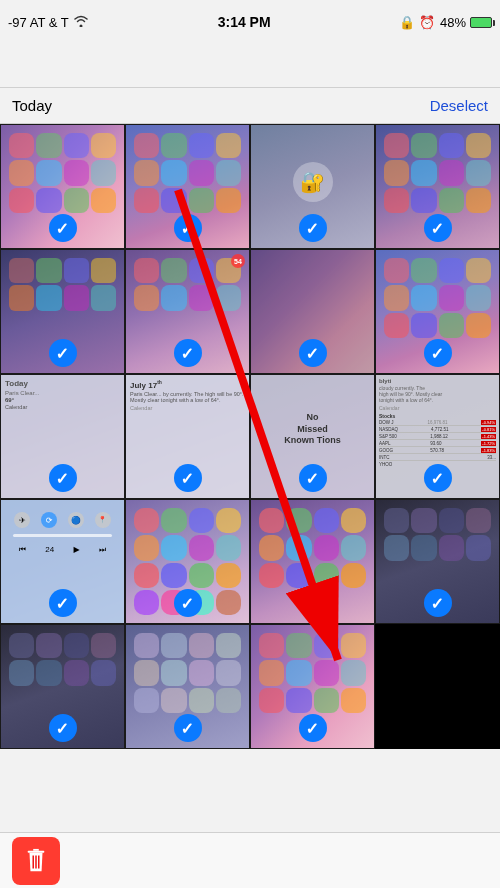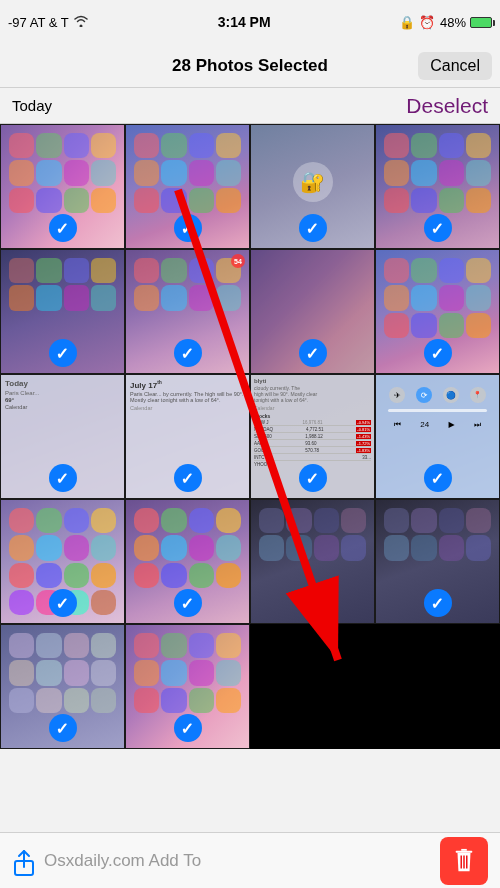--- a/index.html
+++ b/index.html
@@ -78,22 +78,22 @@
       height: 36px;
       background: #f2f2f2;
       display: flex;
       align-items: center;
       justify-content: space-between;
       padding: 0 12px;
       border-bottom: 1px solid #d0d0d0;
     }
     #section-title { font-size: 15px; color: #000; font-weight: 400; }
     #deselect-button {
-      font-size: 21px;
-      color: #701a75;
+      font-size: 15px;
+      color: #1d4ed8;
       background: none;
       border: none;
       cursor: pointer;
     }
 
     
     #photo-grid {
       width: 500px;
       display: grid;
       grid-template-columns: repeat(4, 125px);
@@ -275,22 +275,20 @@
   <div class="status-center">3:14 PM</div>
   <div class="status-right">
     <span>🔒</span>
     <span>⏰</span>
     <span>48%</span>
     <div class="battery-icon"></div>
   </div>
 </div>
 
 <div id="header">
-  <span id="header-title">28 Photos Selected</span>
-  <button id="cancel-button">Cancel</button>
 </div>
 
 <div id="section-header">
   <span id="section-title">Today</span>
   <button id="deselect-button">Deselect</button>
 </div>
 
 <div id="photo-grid">
 
   <div class="photo-cell">
@@ -443,20 +441,29 @@
         <div style="padding:4px;font-size:6px;color:#333;">
           <div style="font-size:8px;font-weight:700;margin-bottom:1px;">July 17<sup style="font-size:5px;">th</sup></div>
           <div style="font-size:5.5px;color:#555;margin-bottom:1px;">Paris Clear... by currently. The high will be 90°. Mostly clear tonight with a low of 64°.</div>
           <div style="font-size:5.5px;color:#888;margin-top:2px;">Calendar</div>
         </div>
       </div>
     </div>
     <div class="check-circle"></div>
   </div>
 
+  <div class="photo-cell">
+
+    <div class="photo-bg bg-notifications">
+      <div style="position:absolute;top:0;left:0;right:0;bottom:0;background:rgba(200,200,215,0.7);">
+        <div class="notif-text">No<br>Missed<br>Known Tions</div>
+      </div>
+    </div>
+    <div class="check-circle"></div>
+  </div>
 
 
   <div class="photo-cell">
 
     <div class="photo-bg stock-bg-overlay">
       <div style="position:absolute;top:0;left:0;right:0;bottom:0;background:rgba(200,200,210,0.9);">
         <div style="padding:3px;font-size:5px;color:#333;">
           <div style="font-weight:700;font-size:6px;margin-bottom:1px;color:#555;">blyti</div>
           <div style="font-size:5px;color:#666;margin-bottom:2px;">cloudy currently. The<br>high will be 90°. Mostly clear<br>tonight with a low of 64°.</div>
           <div style="font-size:5px;color:#888;">Calendar</div>
@@ -646,30 +653,20 @@
 <svg id="red-arrow" viewBox="0 0 220 550" xmlns="http://www.w3.org/2000/svg">
   <defs>
     <marker id="arrowhead" markerWidth="10" markerHeight="7" refX="10" refY="3.5" orient="auto">
       <polygon points="0 0, 10 3.5, 0 7" fill="#e00"></polygon>
     </marker>
   </defs>
   <line x1="30" y1="20" x2="190" y2="490" stroke="#e00" stroke-width="8" marker-end="url(#arrowhead)"></line>
 </svg>
 
 <div id="bottom-toolbar">
-  <div id="share-area">
-    <span id="share-icon">
-      <svg width="24" height="28" viewBox="0 0 24 28" fill="none">
-        <path d="M12 2 L12 18" stroke="#007aff" stroke-width="2" stroke-linecap="round"></path>
-        <path d="M7 7 L12 2 L17 7" stroke="#007aff" stroke-width="2" stroke-linecap="round" stroke-linejoin="round" fill="none"></path>
-        <rect x="3" y="12" width="18" height="14" rx="2" stroke="#007aff" stroke-width="2" fill="none"></rect>
-      </svg>
-    </span>
-    <span id="add-to-label">Osxdaily.com  Add To</span>
-  </div>
   <button id="delete-button">
     <svg id="delete-icon-svg" viewBox="0 0 24 28" fill="white">
       <path d="M9 3 L9 1 L15 1 L15 3"></path>
       <rect x="3" y="3" width="18" height="2" rx="1" fill="white"></rect>
       <path d="M5 5 L6 25 L18 25 L19 5 Z" fill="white"></path>
       <line x1="9" y1="8" x2="9" y2="22" stroke="#e00" stroke-width="1.5"></line>
       <line x1="12" y1="8" x2="12" y2="22" stroke="#e00" stroke-width="1.5"></line>
       <line x1="15" y1="8" x2="15" y2="22" stroke="#e00" stroke-width="1.5"></line>
     </svg>
   </button>

